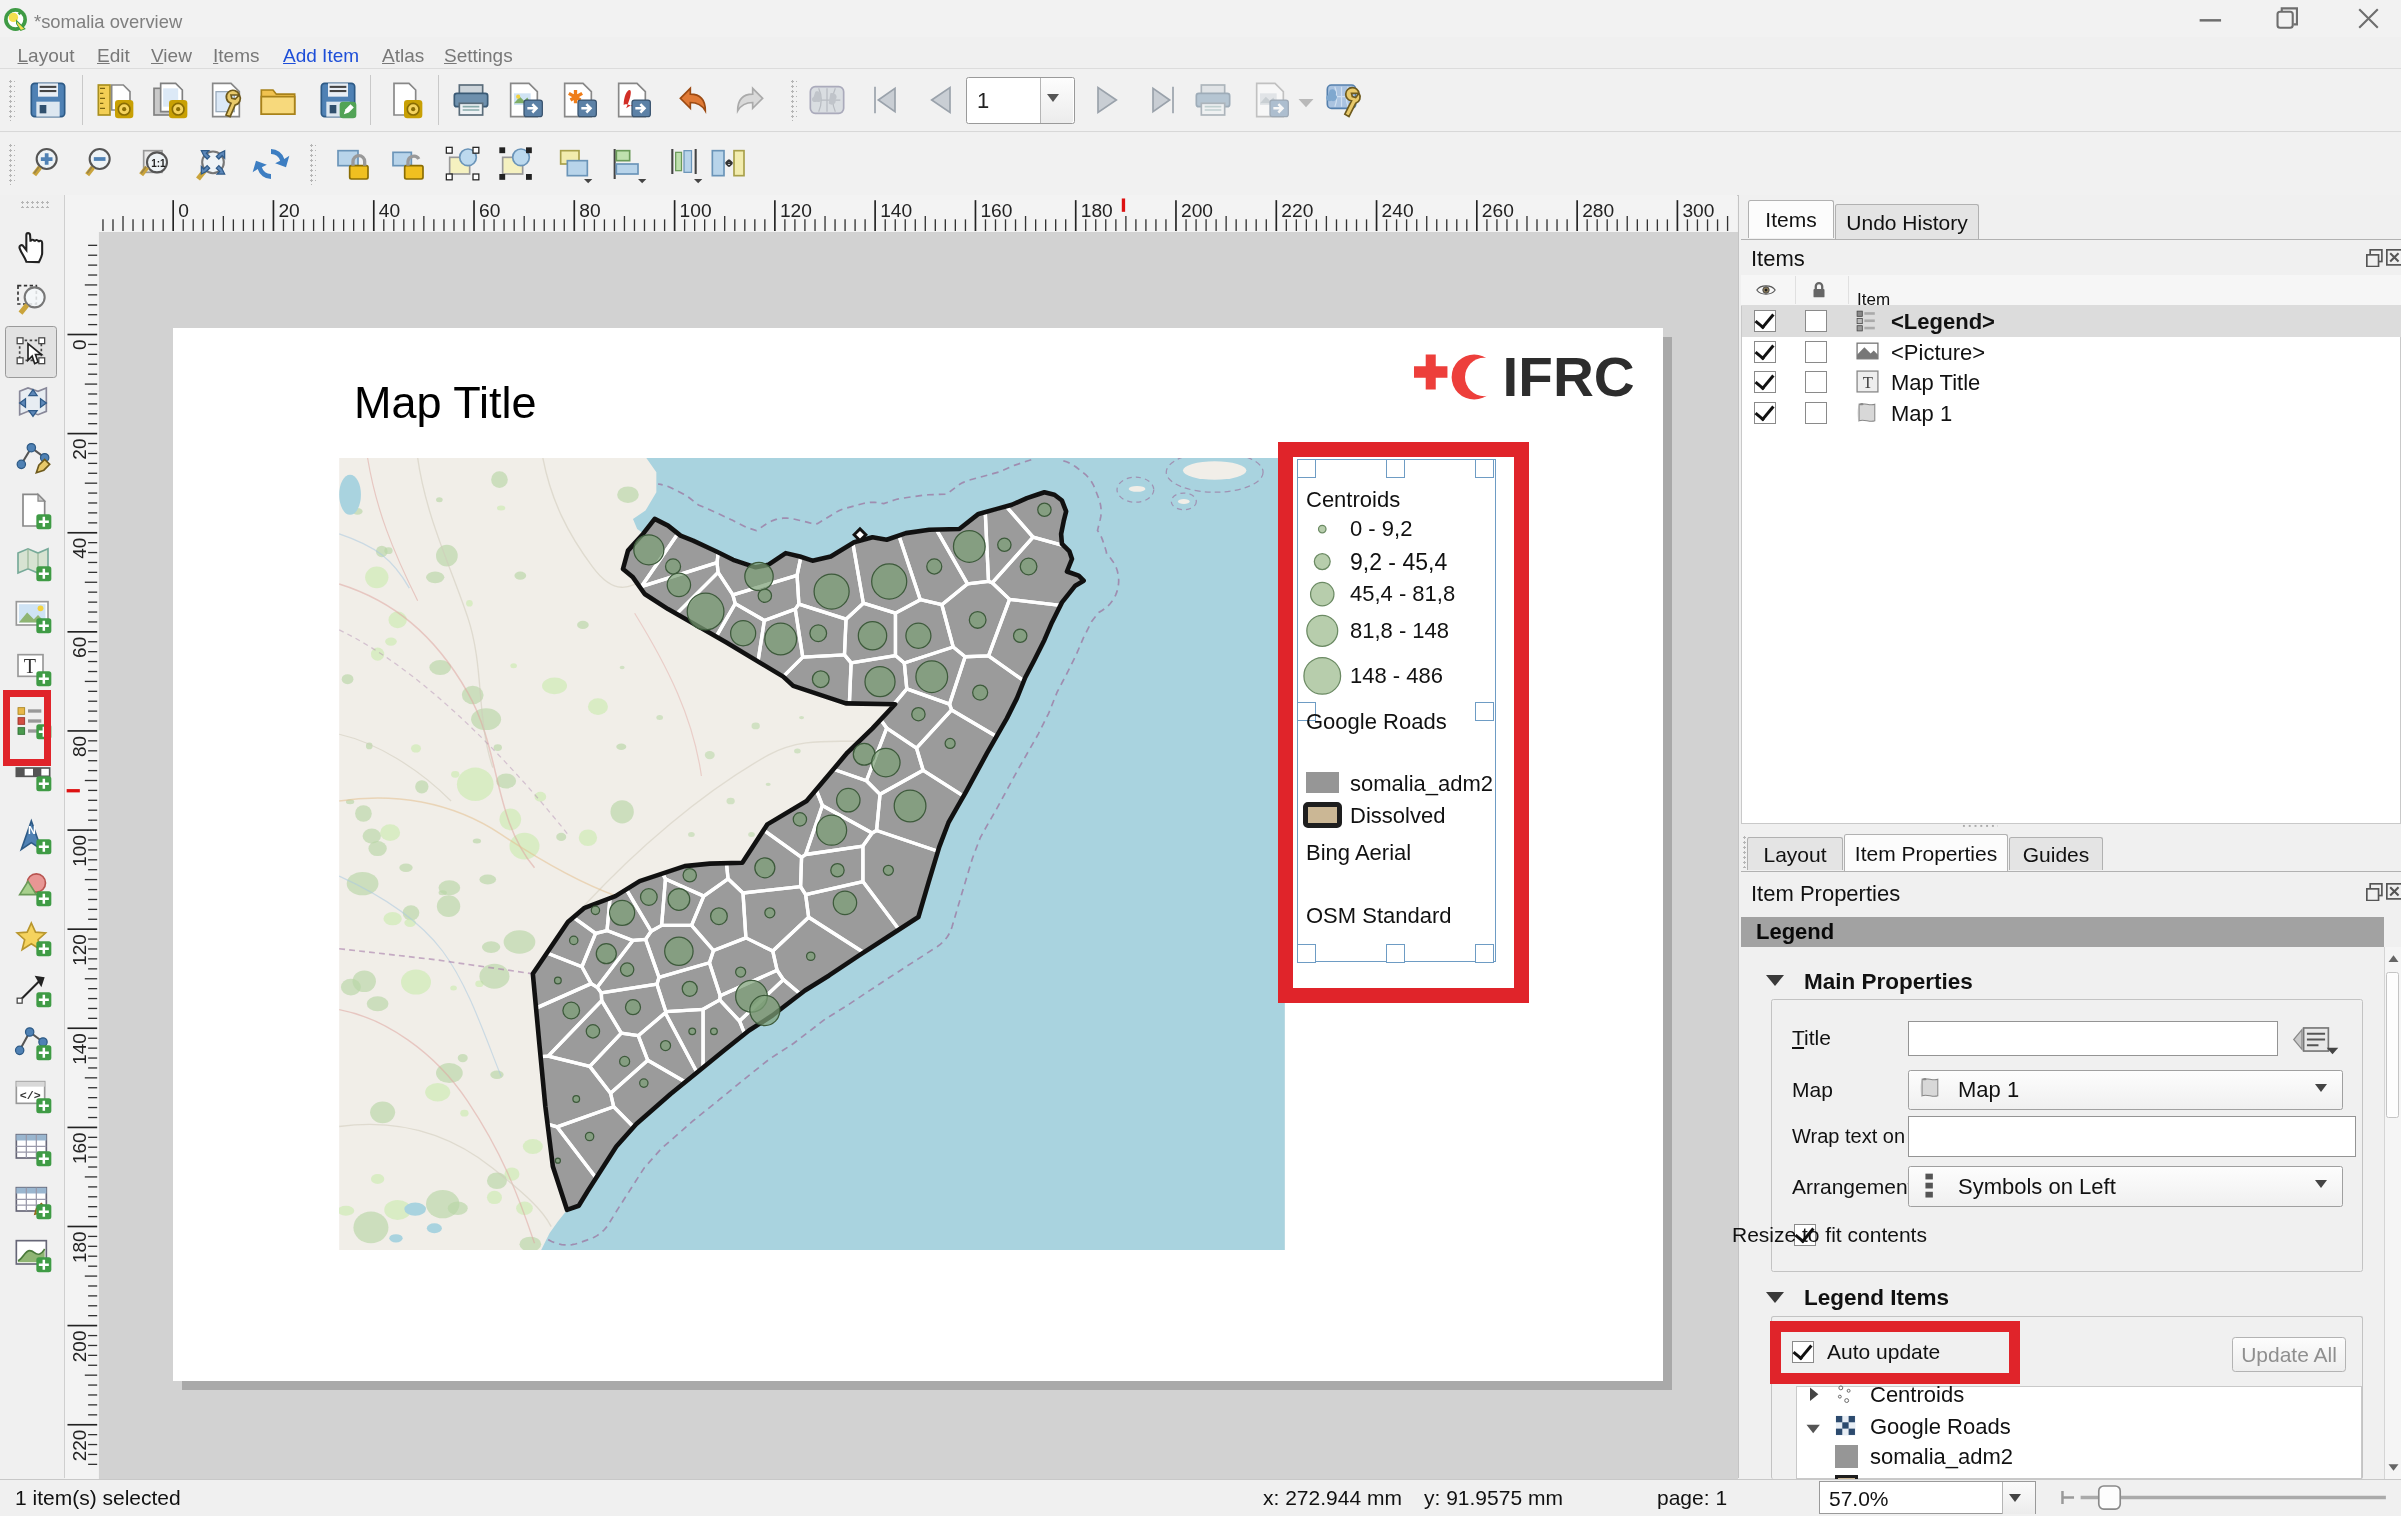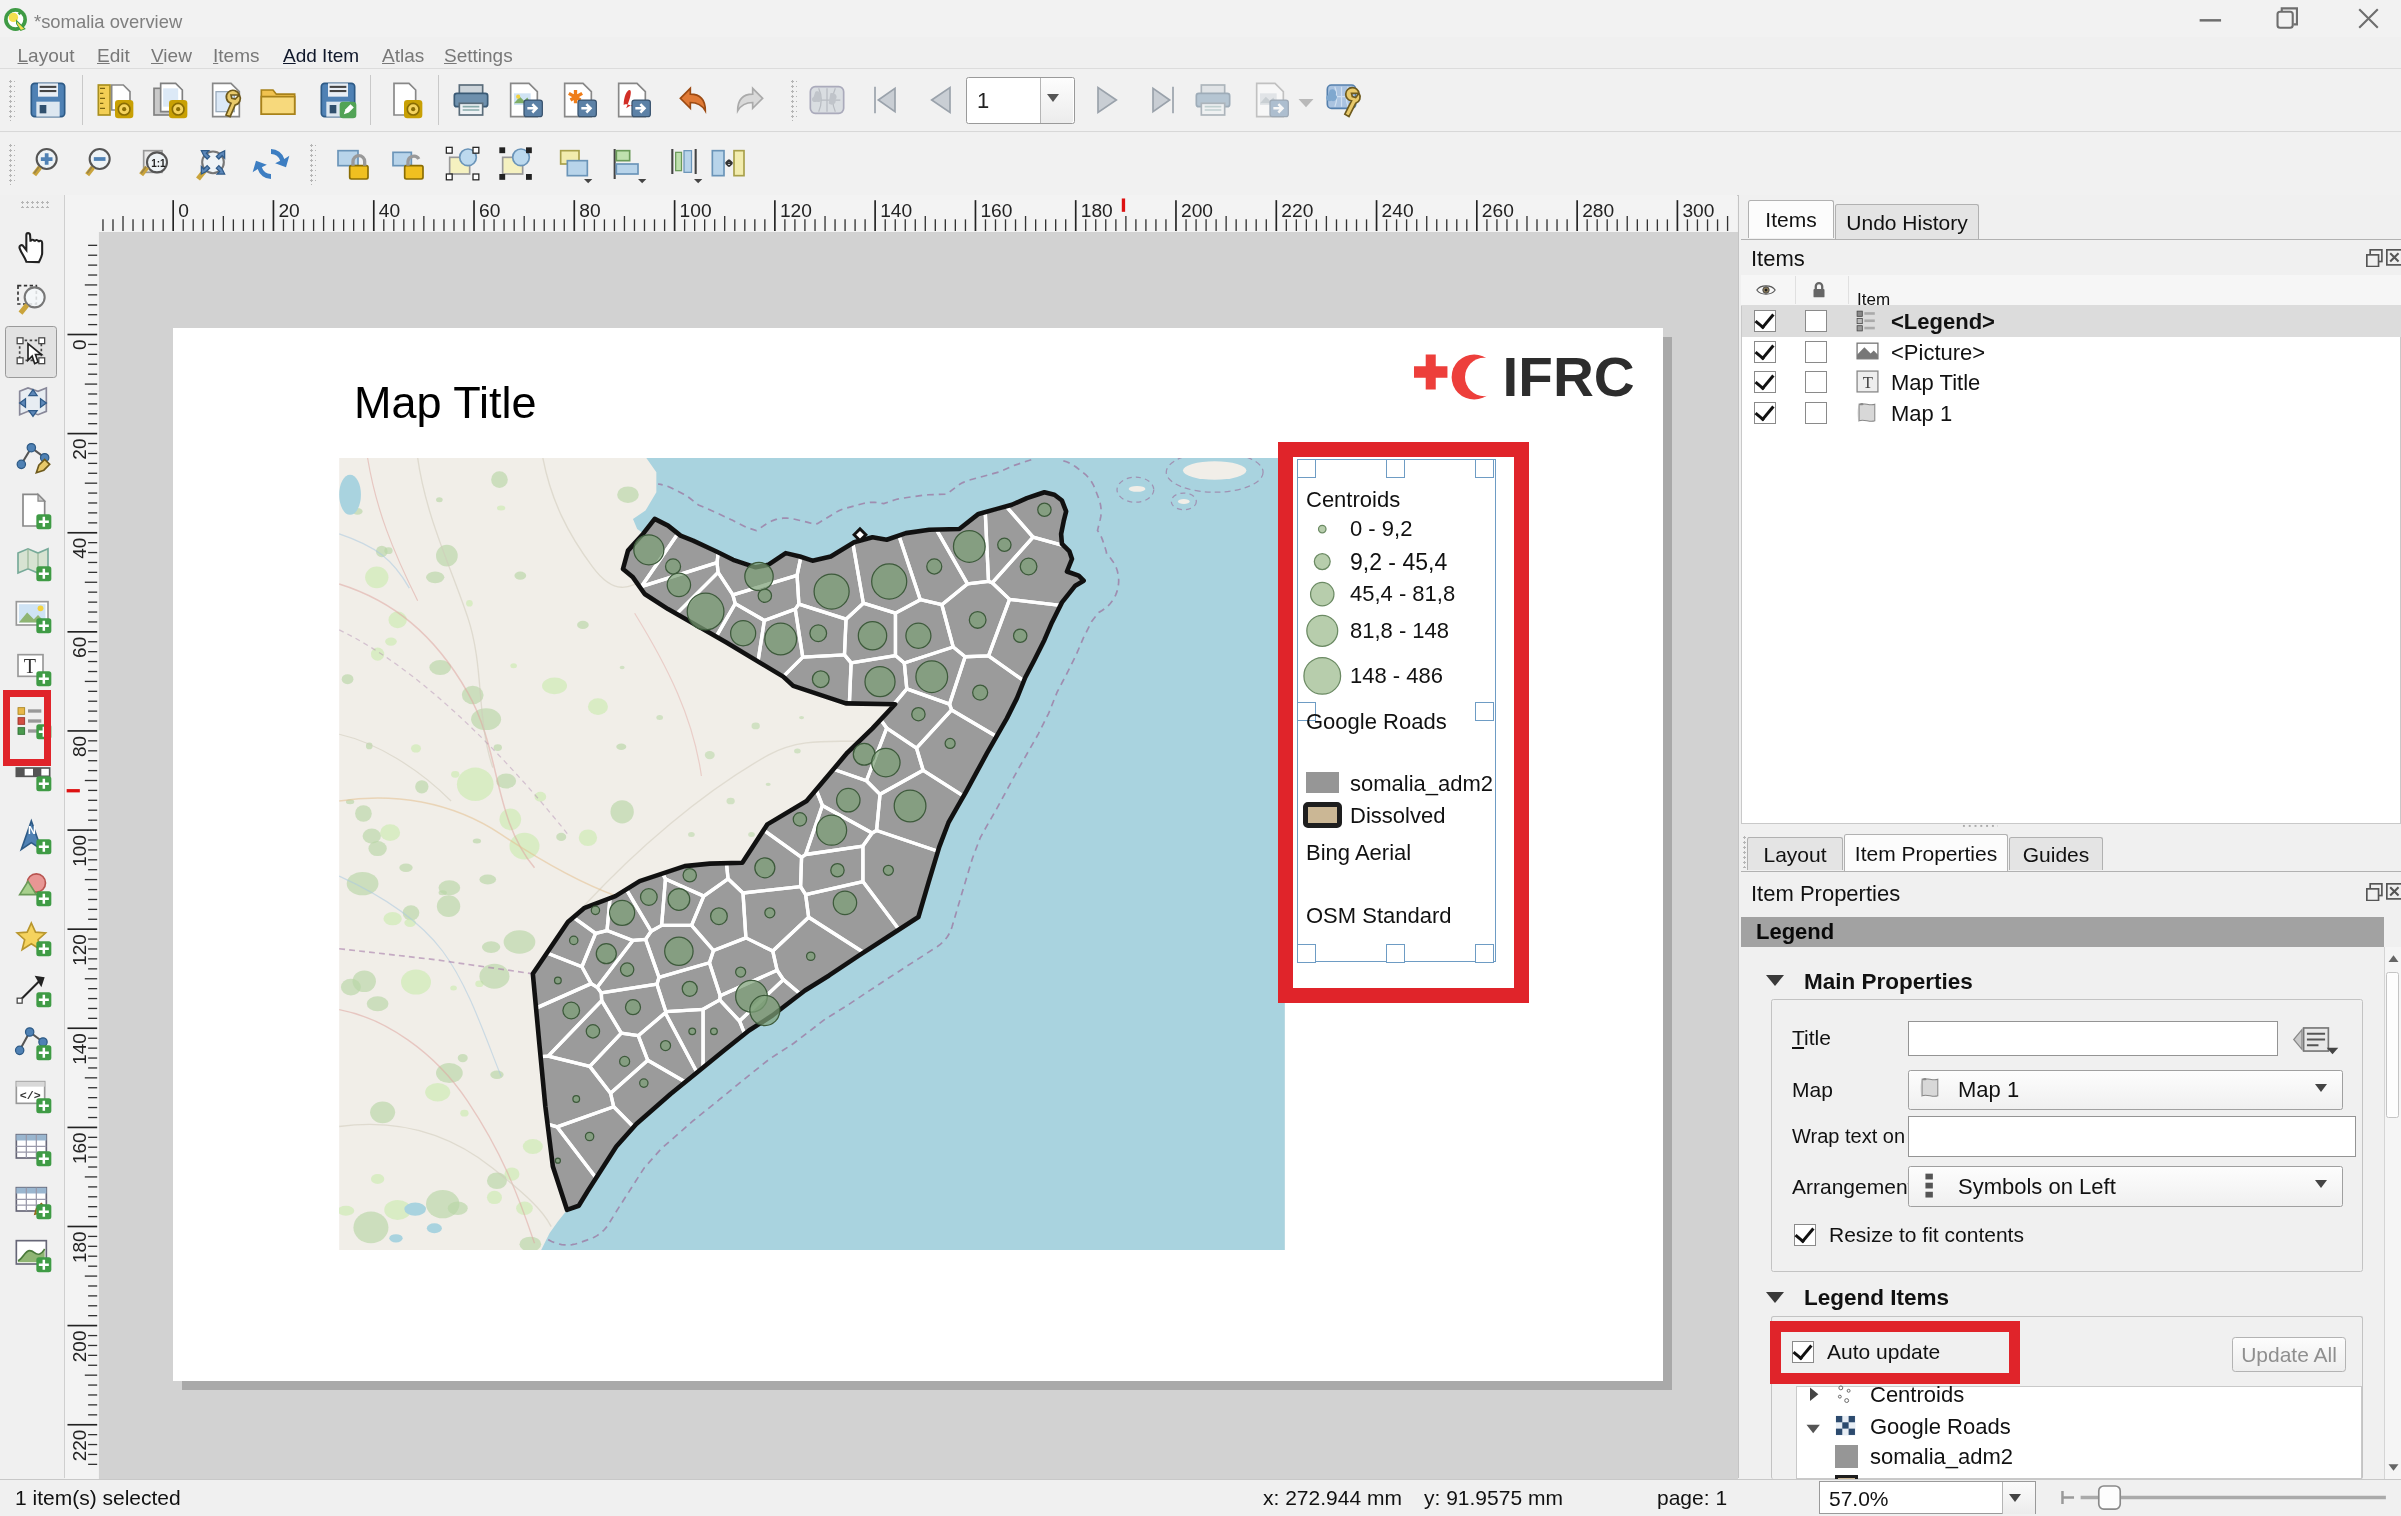--- a/index.html
+++ b/index.html
@@ -39,21 +39,21 @@
     <path d="M8 8 v-4 h18 v19 h-4" fill="none" stroke="#6e6e6e" stroke-width="2.5"></path>
   </svg>
 <svg class="abs" style="left:2355px;top:5px" width="27" height="27" viewBox="0 0 32 32">
     <path d="M5 5 l22 22 M27 5 L5 27" stroke="#6e6e6e" stroke-width="2.5"></path>
   </svg>
 <div class="abs" style="left:0;top:37px;width:2401px;height:32px;background:#f0f0f0;border-bottom:0.8px solid #dcdcdc"></div>
 <div class="lbl" style="left:17.5px;top:45px;font-size:19px;color:#787878"><span style="text-decoration:underline">L</span>ayout</div>
 <div class="lbl" style="left:97px;top:45px;font-size:19px;color:#787878"><span style="text-decoration:underline">E</span>dit</div>
 <div class="lbl" style="left:151px;top:45px;font-size:19px;color:#787878"><span style="text-decoration:underline">V</span>iew</div>
 <div class="lbl" style="left:213px;top:45px;font-size:19px;color:#787878"><span style="text-decoration:underline">I</span>tems</div>
-<div class="lbl" style="left:283px;top:45px;font-size:19px;color:#0f172a"><span style="text-decoration:underline">A</span>dd Item</div>
+<div class="lbl" style="left:283px;top:45px;font-size:19px;color:#1d4ed8"><span style="text-decoration:underline">A</span>dd Item</div>
 <div class="lbl" style="left:382px;top:45px;font-size:19px;color:#787878"><span style="text-decoration:underline">A</span>tlas</div>
 <div class="lbl" style="left:444px;top:45px;font-size:19px;color:#787878"><span style="text-decoration:underline">S</span>ettings</div>
 <div class="abs" style="left:0;top:69px;width:2401px;height:63px;background:#f1f1f1;border-bottom:0.8px solid #d8d8d8"></div>
 <div class="abs" style="left:0;top:133px;width:2401px;height:63px;background:#f1f1f1;border-bottom:0.8px solid #c9c9c9"></div>
 <div class="dots" style="left:8.3px;top:79px;height:42px"></div>
 <div class="dots" style="left:8.3px;top:143px;height:42px"></div>
 <div class="ic" style="left:28px;top:80px"><svg width="40" height="40" viewBox="0 0 48 48">
       <rect x="4" y="4" width="40" height="40" rx="4" fill="#4f81b4" stroke="#2d5a86" stroke-width="2"></rect>
       <rect x="12" y="4" width="24" height="16" fill="#e8eef5"></rect>
       <rect x="14" y="7" width="20" height="2.5" fill="#444"></rect>
@@ -1155,21 +1155,21 @@
 <svg class="abs" style="left:1922px;top:1172px" width="25" height="28" viewBox="0 0 30 34">
     <g fill="#555">
       <rect x="4" y="2" width="9" height="7"></rect>
       <rect x="4" y="13" width="9" height="7"></rect>
       <rect x="4" y="24" width="9" height="7"></rect>
     </g>
   </svg>
 <div class="lbl" style="left:1958px;top:1174px;font-size:22px">Symbols on Left</div>
 <div class="carr" style="left:2315px;top:1180px"></div>
 <div class="cb ck" style="left:1794px;top:1224px"></div>
-<div class="lbl" style="left:1829px;top:1223px;font-size:21px">Resize to fit contents</div>
+<div class="lbl" style="left:1732px;top:1223px;font-size:21px">Resize to fit contents</div>
 <div class="hdrtri" style="left:1766px;top:1292px"></div>
 <div class="lbl" style="left:1804px;top:1285px;font-size:22.5px;font-weight:bold">Legend Items</div>
 <div class="grp" style="left:1771px;top:1316px;width:592px;height:163px;border-bottom:none"></div>
 <div class="cb ck" style="left:1792px;top:1341px"></div>
 <div class="lbl" style="left:1827px;top:1340px;font-size:21px">Auto update</div>
 <div class="abs" style="left:2232px;top:1337px;width:114px;height:35px;background:linear-gradient(#fdfdfd,#ededed);border:0.8px solid #b3b3b3;border-radius:3.3px;text-align:center;line-height:33px;font-size:21px;color:#8f8f8f">Update All</div>
 <div class="redbox" style="left:1770px;top:1321px;width:250px;height:63px"></div>
 <div class="abs" style="left:1796px;top:1386px;width:566px;height:93px;background:#fff;border:0.8px solid #c9c9c9"></div>
 <svg class="abs" style="left:1805px;top:1385px" width="18.4" height="18.4" viewBox="0 0 22 22">
     <path d="M6 3 l10 8 -10 8z" fill="#444"></path>

